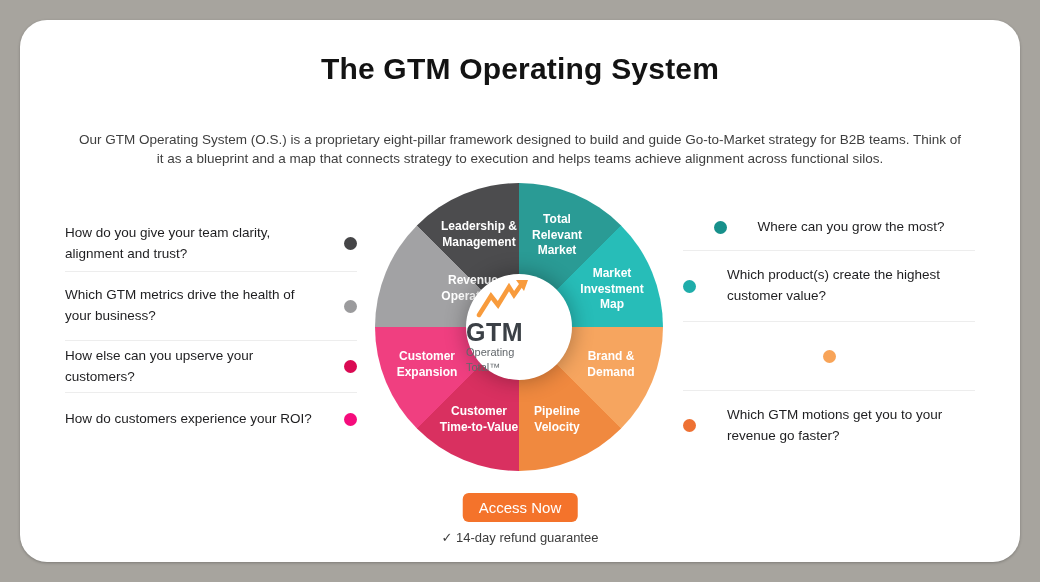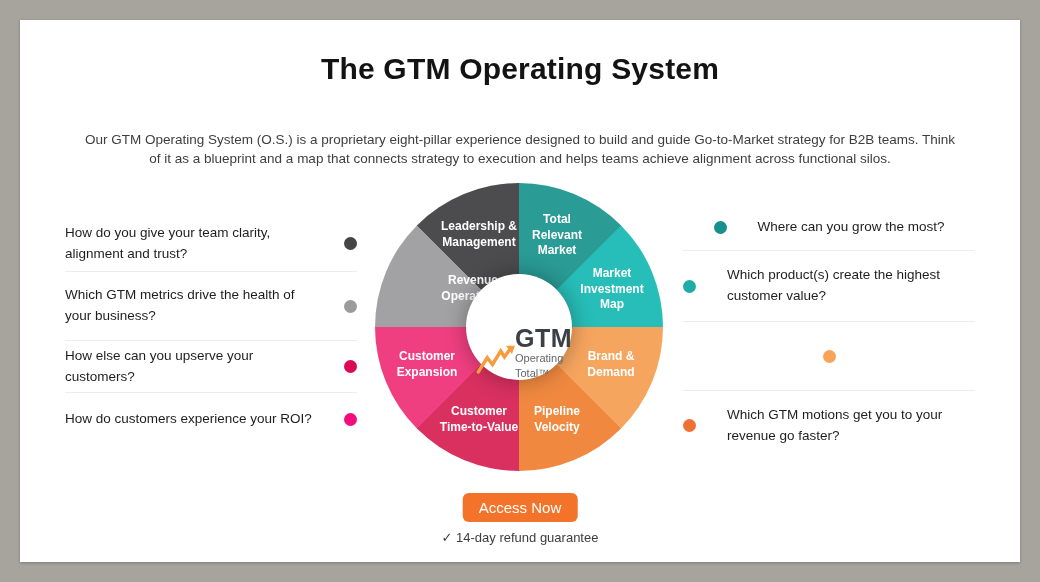--- a/index.html
+++ b/index.html
@@ -3,21 +3,21 @@
 <meta charset="utf-8">
 <style>
   html,body{margin:0;padding:0;}
   body{
     width:1040px;height:582px;position:relative;overflow:hidden;
     background:#a7a49e;
     font-family:"Liberation Sans", sans-serif;
   }
   .card{
     position:absolute;left:20px;top:20px;width:1000px;height:542px;
-    background:#ffffff;box-shadow:0 1px 3px rgba(0,0,0,0.25);
+    background:#ffffff;box-shadow:0 1px 3px rgba(0,0,0,0.25);border-radius:27px;
   }
   .title{
     position:absolute;top:32px;left:0;width:100%;margin:0;
     text-align:center;font-size:30px;font-weight:700;color:#131313;
     line-height:1.1;letter-spacing:0.2px;
   }
   .desc{
     position:absolute;top:96px;left:50%;transform:translateX(-50%);
     width:884px;text-align:center;font-size:13.5px;line-height:1.45;color:#3e3e3e;
   }
@@ -54,21 +54,21 @@
   .pos-2{left:236px;top:182px;}
   .pos-3{left:182px;top:237px;}
   .pos-4{left:104px;top:237px;}
   .pos-5{left:52px;top:182px;}
   .pos-6{left:51px;top:106px;margin-left:47px;}
   .pos-7{left:104px;top:52px;}
   .center-circle{
     position:absolute;left:50%;top:50%;transform:translate(-50%,-50%);
     width:106px;height:106px;border-radius:50%;background:#ffffff;
     box-shadow:0 0 22px rgba(0,0,0,0.33);
-    display:flex;flex-direction:row;align-items:flex-end;justify-content:center;
+    display:flex;flex-direction:column;align-items:flex-start;justify-content:center;
   }
   .logo-arrow{margin-left:10px;margin-bottom:1px;}
   .logo-text{text-align:left;}
   .brand{font-size:25px;font-weight:700;color:#3b4046;letter-spacing:0.5px;line-height:1.05;}
   .sub{font-size:11px;color:#62676b;line-height:1.3;}
   
   .cta{
     position:absolute;left:50%;top:473px;transform:translateX(-50%);
     min-width:108px;height:29px;padding:0 16px;border:none;border-radius:6px;
     color:#ffffff;font-size:15px;font-family:inherit;cursor:pointer;
@@ -78,21 +78,21 @@
     text-align:center;font-size:13px;color:#3c3c3c;
   }
 </style>
 </head>
 <body>
 
 <div class="card">
 
   <h1 class="title">The GTM Operating System</h1>
 
-  <p class="desc">Our GTM Operating System (O.S.) is a proprietary eight-pillar experience designed to build and guide Go-to-Market strategy for B2B teams. Think of it as a blueprint and a map that connects strategy to execution and helps teams achieve alignment across functional silos.</p>
+  <p class="desc">Our GTM Operating System (O.S.) is a proprietary eight-pillar framework designed to build and guide Go-to-Market strategy for B2B teams. Think of it as a blueprint and a map that connects strategy to execution and helps teams achieve alignment across functional silos.</p>
 
   <div class="col col-left">
     <div class="qrow">
       <div class="qtext">How do you give your team clarity, alignment and trust?</div>
       <span class="dot" style="background: rgb(69, 69, 71);"></span>
     </div>
     <div class="qrow">
       <div class="qtext">Which GTM metrics drive the health of your business?</div>
       <span class="dot" style="background: rgb(155, 155, 157);"></span>
     </div>

